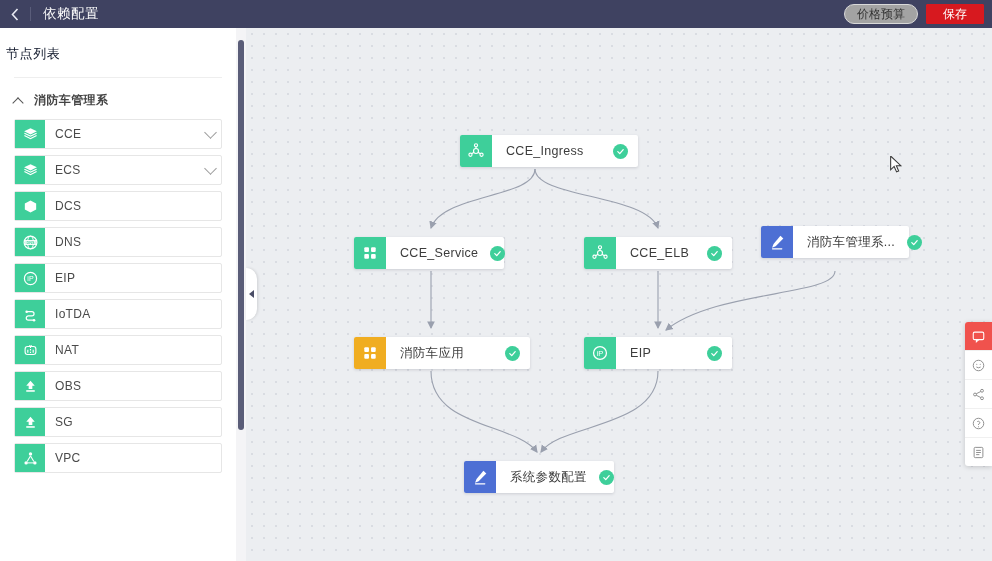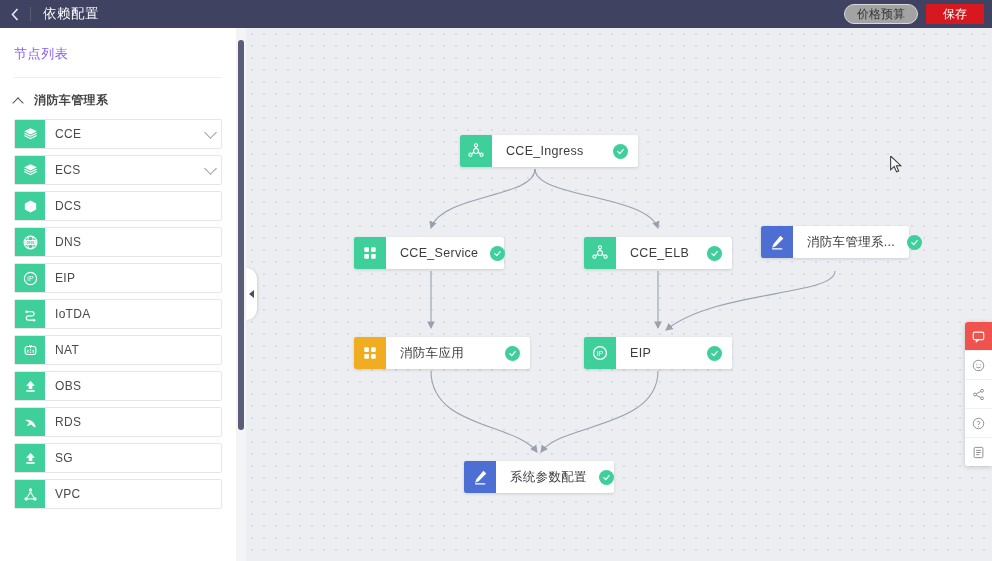--- a/index.html
+++ b/index.html
@@ -35,21 +35,21 @@
     font-size:12px;padding:0 16px;height:20px;line-height:19px;
     cursor:pointer;border-radius:1px;text-align:center;
   }
 
   
   .sidebar{
     position:absolute;left:0;top:28px;width:236px;height:533px;
     background:#ffffff;overflow:hidden;
   }
   .panel-title{
-    font-size:13px;color:#8b5cf6;padding:17px 0 0 14px;letter-spacing:.6px;
+    font-size:13px;color:#0f172a;padding:17px 0 0 6px;letter-spacing:.6px;
   }
   .panel-divider{
     margin:14px 14px 0 14px;height:1px;background:#eeeeee;
   }
   .group-head{
     display:flex;align-items:center;gap:10px;
     padding:14px 0 10px 14px;font-size:12px;color:#444;font-weight:bold;
     cursor:pointer;letter-spacing:.4px;
   }
   .chev{display:inline-block;width:10px;height:10px;position:relative;}
@@ -272,29 +272,20 @@
         <div class="node-item">
           <span class="ni-icon" style="background:#3ecf9a">
             <svg width="17" height="17" viewBox="0 0 24 24">
               <g fill="#ffffff">
                 <path d="M12 4 L18 11 H14.6 V15.4 H9.4 V11 H6 Z"></path>
                 <rect x="6" y="17.2" width="12" height="2.2"></rect>
               </g>
             </svg>
           </span>
           <span class="ni-label">OBS</span>
-          <span class="ni-chev"></span>
-        </div>
-        <div class="node-item">
-          <span class="ni-icon" style="background:#3ecf9a">
-            <svg width="17" height="17" viewBox="0 0 24 24">
-              <path d="M4.4 8.6 C9 7.4 13.4 8.8 16.4 12.2 C18 14 19 16.4 19.2 19 C16.6 18.4 14.4 16.8 12.6 14.6 C11 16.2 8.6 17 6.4 16.6 C8.4 15.4 9.6 13.6 9.8 11.6 C7.8 10.6 5.8 9.8 4.4 8.6 Z" fill="#ffffff"></path>
-            </svg>
-          </span>
-          <span class="ni-label">RDS</span>
           <span class="ni-chev"></span>
         </div>
         <div class="node-item">
           <span class="ni-icon" style="background:#3ecf9a">
             <svg width="17" height="17" viewBox="0 0 24 24">
               <g fill="#ffffff">
                 <path d="M12 4 L18 11 H14.6 V15.4 H9.4 V11 H6 Z"></path>
                 <rect x="6" y="17.2" width="12" height="2.2"></rect>
               </g>
             </svg>

